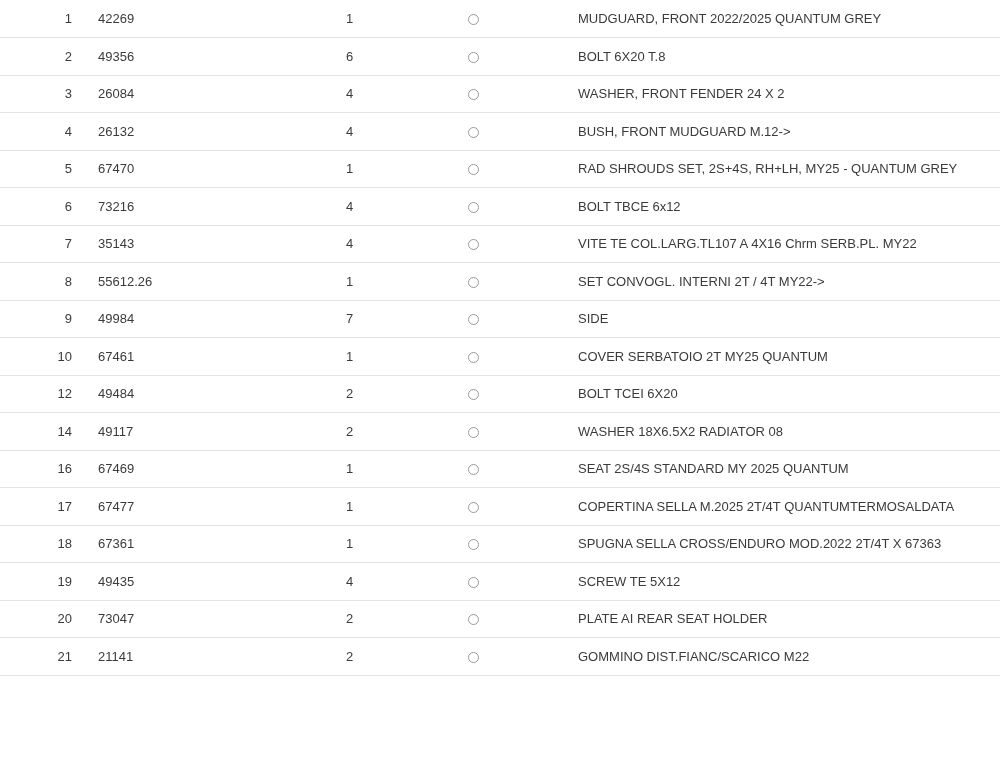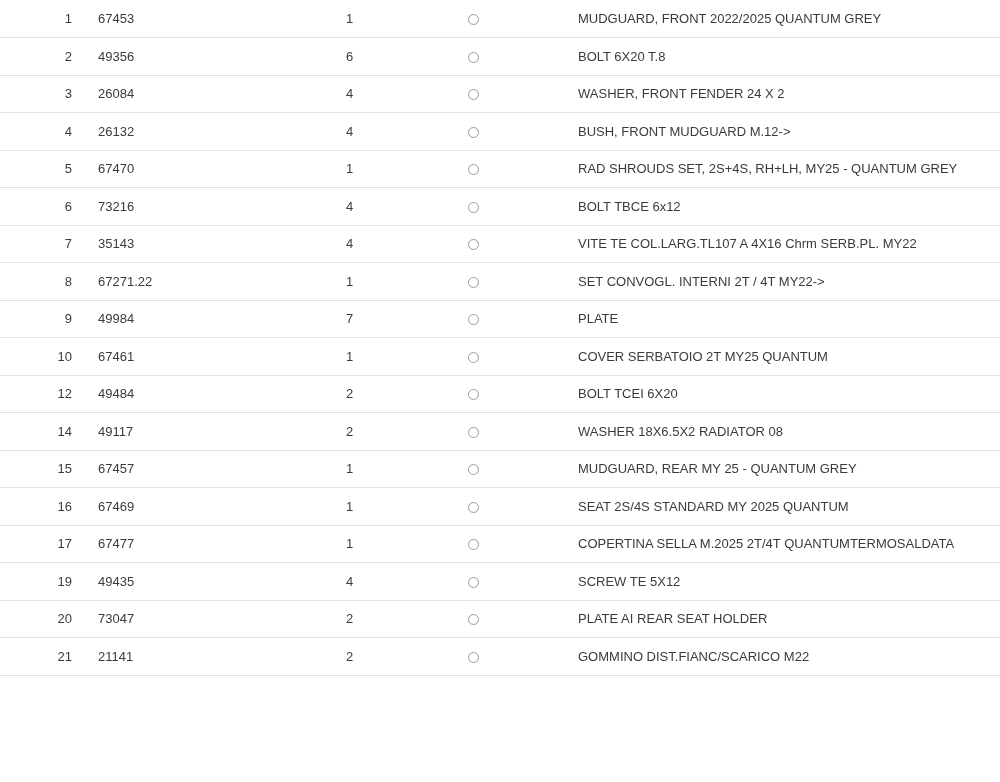--- a/index.html
+++ b/index.html
@@ -62,21 +62,21 @@
     vertical-align: middle;
   }
 </style>
 </head>
 <body>
 
 <table class="parts-table">
   <tbody>
       <tr>
         <td class="col-index">1</td>
-        <td class="col-code">67453</td>
+        <td class="col-code">42269</td>
         <td class="col-qty">1</td>
         <td class="col-select"><span class="radio"></span></td>
         <td class="col-desc">MUDGUARD, FRONT 2022/2025 QUANTUM GREY</td>
       </tr>
       <tr>
         <td class="col-index">2</td>
         <td class="col-code">49356</td>
         <td class="col-qty">6</td>
         <td class="col-select"><span class="radio"></span></td>
         <td class="col-desc">BOLT 6X20 T.8</td>
@@ -111,31 +111,31 @@
       </tr>
       <tr>
         <td class="col-index">7</td>
         <td class="col-code">35143</td>
         <td class="col-qty">4</td>
         <td class="col-select"><span class="radio"></span></td>
         <td class="col-desc">VITE TE COL.LARG.TL107 A 4X16 Chrm SERB.PL. MY22</td>
       </tr>
       <tr>
         <td class="col-index">8</td>
-        <td class="col-code">67271.22</td>
+        <td class="col-code">55612.26</td>
         <td class="col-qty">1</td>
         <td class="col-select"><span class="radio"></span></td>
         <td class="col-desc">SET CONVOGL. INTERNI 2T / 4T MY22-&gt;</td>
       </tr>
       <tr>
         <td class="col-index">9</td>
         <td class="col-code">49984</td>
         <td class="col-qty">7</td>
         <td class="col-select"><span class="radio"></span></td>
-        <td class="col-desc">PLATE</td>
+        <td class="col-desc">SIDE</td>
       </tr>
       <tr>
         <td class="col-index">10</td>
         <td class="col-code">67461</td>
         <td class="col-qty">1</td>
         <td class="col-select"><span class="radio"></span></td>
         <td class="col-desc">COVER SERBATOIO 2T MY25 QUANTUM</td>
       </tr>
       <tr>
         <td class="col-index">12</td>
@@ -145,39 +145,39 @@
         <td class="col-desc">BOLT TCEI 6X20</td>
       </tr>
       <tr>
         <td class="col-index">14</td>
         <td class="col-code">49117</td>
         <td class="col-qty">2</td>
         <td class="col-select"><span class="radio"></span></td>
         <td class="col-desc">WASHER 18X6.5X2 RADIATOR 08</td>
       </tr>
       <tr>
-        <td class="col-index">15</td>
-        <td class="col-code">67457</td>
-        <td class="col-qty">1</td>
-        <td class="col-select"><span class="radio"></span></td>
-        <td class="col-desc">MUDGUARD, REAR MY 25 - QUANTUM GREY</td>
-      </tr>
-      <tr>
         <td class="col-index">16</td>
         <td class="col-code">67469</td>
         <td class="col-qty">1</td>
         <td class="col-select"><span class="radio"></span></td>
         <td class="col-desc">SEAT 2S/4S STANDARD MY 2025 QUANTUM</td>
       </tr>
       <tr>
         <td class="col-index">17</td>
         <td class="col-code">67477</td>
         <td class="col-qty">1</td>
         <td class="col-select"><span class="radio"></span></td>
         <td class="col-desc">COPERTINA SELLA M.2025 2T/4T QUANTUMTERMOSALDATA</td>
+      </tr>
+      <tr>
+        <td class="col-index">18</td>
+        <td class="col-code">67361</td>
+        <td class="col-qty">1</td>
+        <td class="col-select"><span class="radio"></span></td>
+        <td class="col-desc">SPUGNA SELLA CROSS/ENDURO MOD.2022 2T/4T X 67363</td>
       </tr>
       <tr>
         <td class="col-index">19</td>
         <td class="col-code">49435</td>
         <td class="col-qty">4</td>
         <td class="col-select"><span class="radio"></span></td>
         <td class="col-desc">SCREW TE 5X12</td>
       </tr>
       <tr>
         <td class="col-index">20</td>

